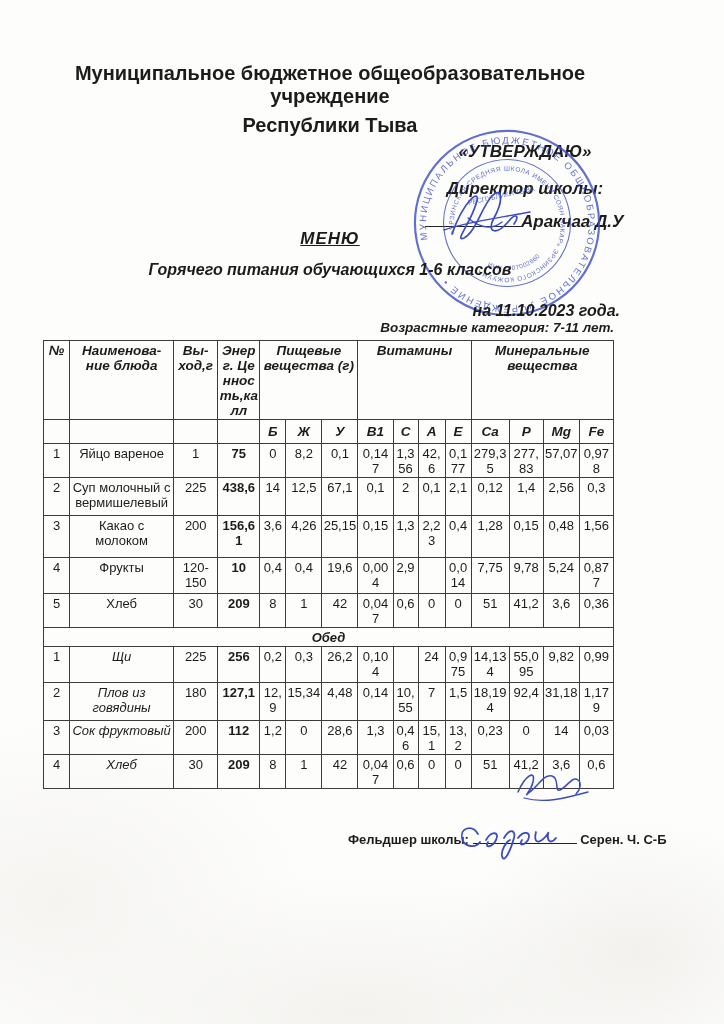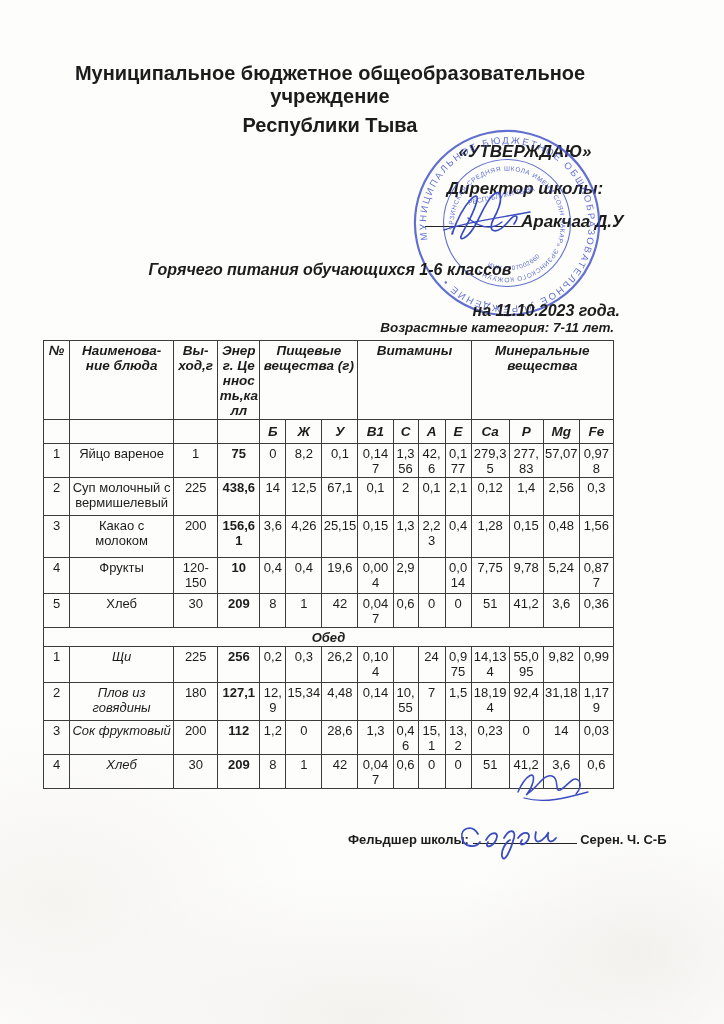--- a/index.html
+++ b/index.html
@@ -92,20 +92,21 @@
     </text>
     <text x="100" y="74" font-size="7" text-anchor="middle">РЕСПУБЛИКИ ТЫВА</text>
   </svg>
 
   <svg class="abs" style="left:430px;top:172px;width:112px;height:92px;" viewBox="0 0 112 92">
     <path class="ink" stroke-width="1.7" d="M22 62 C34 28 52 14 46 32 C40 52 24 70 34 66 C46 60 52 34 62 24 C72 14 74 28 64 46 C56 60 66 64 78 50 C86 40 90 44 84 52"></path>
     <path class="ink" stroke-width="1.4" d="M14 58 C36 50 68 46 100 40"></path>
     <path class="ink" stroke-width="1.4" d="M38 46 C50 56 62 58 72 50"></path>
   </svg>
 
+  <div class="abs menu-title bi"><span>МЕНЮ</span></div>
   <div class="abs menu-sub bi">Горячего питания обучающихся 1-6 классов</div>
   <div class="abs menu-date bi">на 11.10.2023 года.</div>
   <div class="abs age-note bi">Возрастные категория: 7-11 лет.</div>
 
   <table class="menu">
     <colgroup>
       <col style="width:26px">
         <col style="width:104px">
         <col style="width:44px">
         <col style="width:42px">

